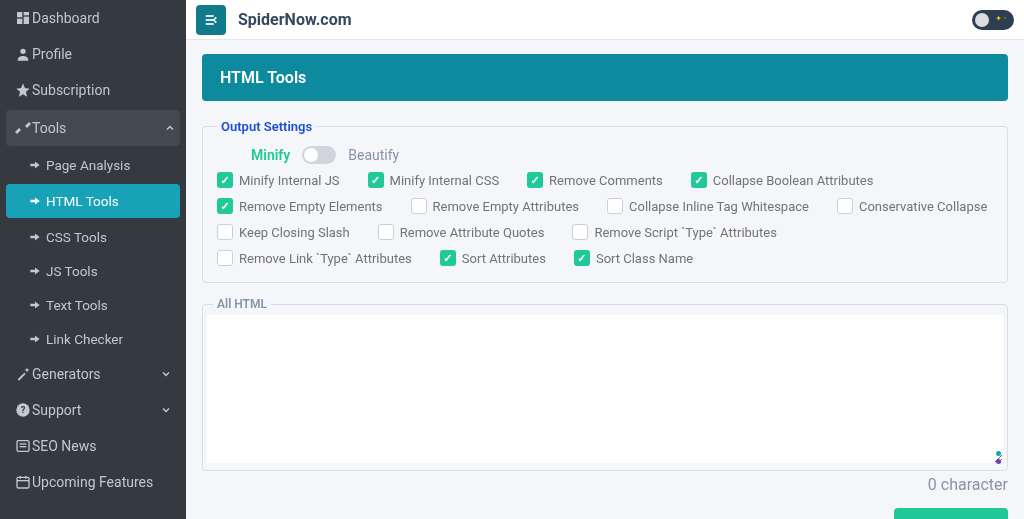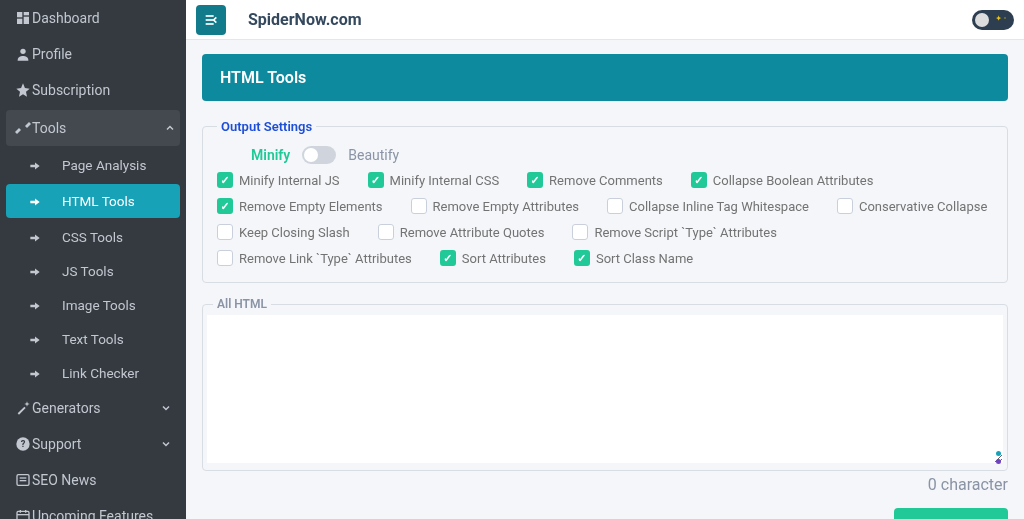--- a/index.html
+++ b/index.html
@@ -30,24 +30,24 @@
   align-items: center;
   padding: 10px 14px;
   cursor: pointer;
   position: relative;
 }
 .nav-item.active.group { background: rgba(255,255,255,0.08); border-radius: 4px; margin: 2px 6px; padding-left: 8px; padding-right:4px;}
 .nav-item .icon { width: 18px; display:flex; align-items:center; justify-content:center; }
 .nav-item .chev { margin-left: auto; }
 .nav-sub {
   display: flex;
-  align-items: flex-end;
+  align-items: center;
   padding: 9px 24px 9px 28px;
   cursor: pointer;
-  gap: 20px;
+  gap: 4px;
   font-size: 13.5px;
 }
 .nav-sub.active {
   background: #17a2b8;
   color: #fff;
   border-radius: 4px;
   margin: 2px 6px;
   padding-left: 22px;
 }
 
@@ -58,21 +58,21 @@
   height: 100%;
   overflow: hidden;
 }
 .topbar {
   height: 40px;
   background: #fff;
   border-bottom: 1px solid #e6e6e6;
   display: flex;
   align-items: center;
   padding: 0 10px;
-  gap: 22px;
+  gap: 12px;
 }
 .hamburger {
   width: 30px; height: 30px;
   background: #117a8b;
   border-radius: 4px;
   display: flex; align-items:center; justify-content:center;
   color:#fff; cursor:pointer;
 }
 .brand { font-weight: 700; color: #34495e; font-size: 16px; }
 .darkmode {
@@ -280,28 +280,20 @@
         </svg>
       </span>
         <span>JS Tools</span>
     </div>
     <div class="nav-sub">
       <span class="icon">
         <svg width="14" height="14" viewBox="0 0 24 24" fill="currentColor">
           <path d="M4 12l8-6v4h8v4h-8v4z" transform="rotate(180 12 12)"></path>
         </svg>
       </span>
-        <span>Image Tools</span>
-    </div>
-    <div class="nav-sub">
-      <span class="icon">
-        <svg width="14" height="14" viewBox="0 0 24 24" fill="currentColor">
-          <path d="M4 12l8-6v4h8v4h-8v4z" transform="rotate(180 12 12)"></path>
-        </svg>
-      </span>
         <span>Text Tools</span>
     </div>
     <div class="nav-sub">
       <span class="icon">
         <svg width="14" height="14" viewBox="0 0 24 24" fill="currentColor">
           <path d="M4 12l8-6v4h8v4h-8v4z" transform="rotate(180 12 12)"></path>
         </svg>
       </span>
         <span>Link Checker</span>
     </div>

